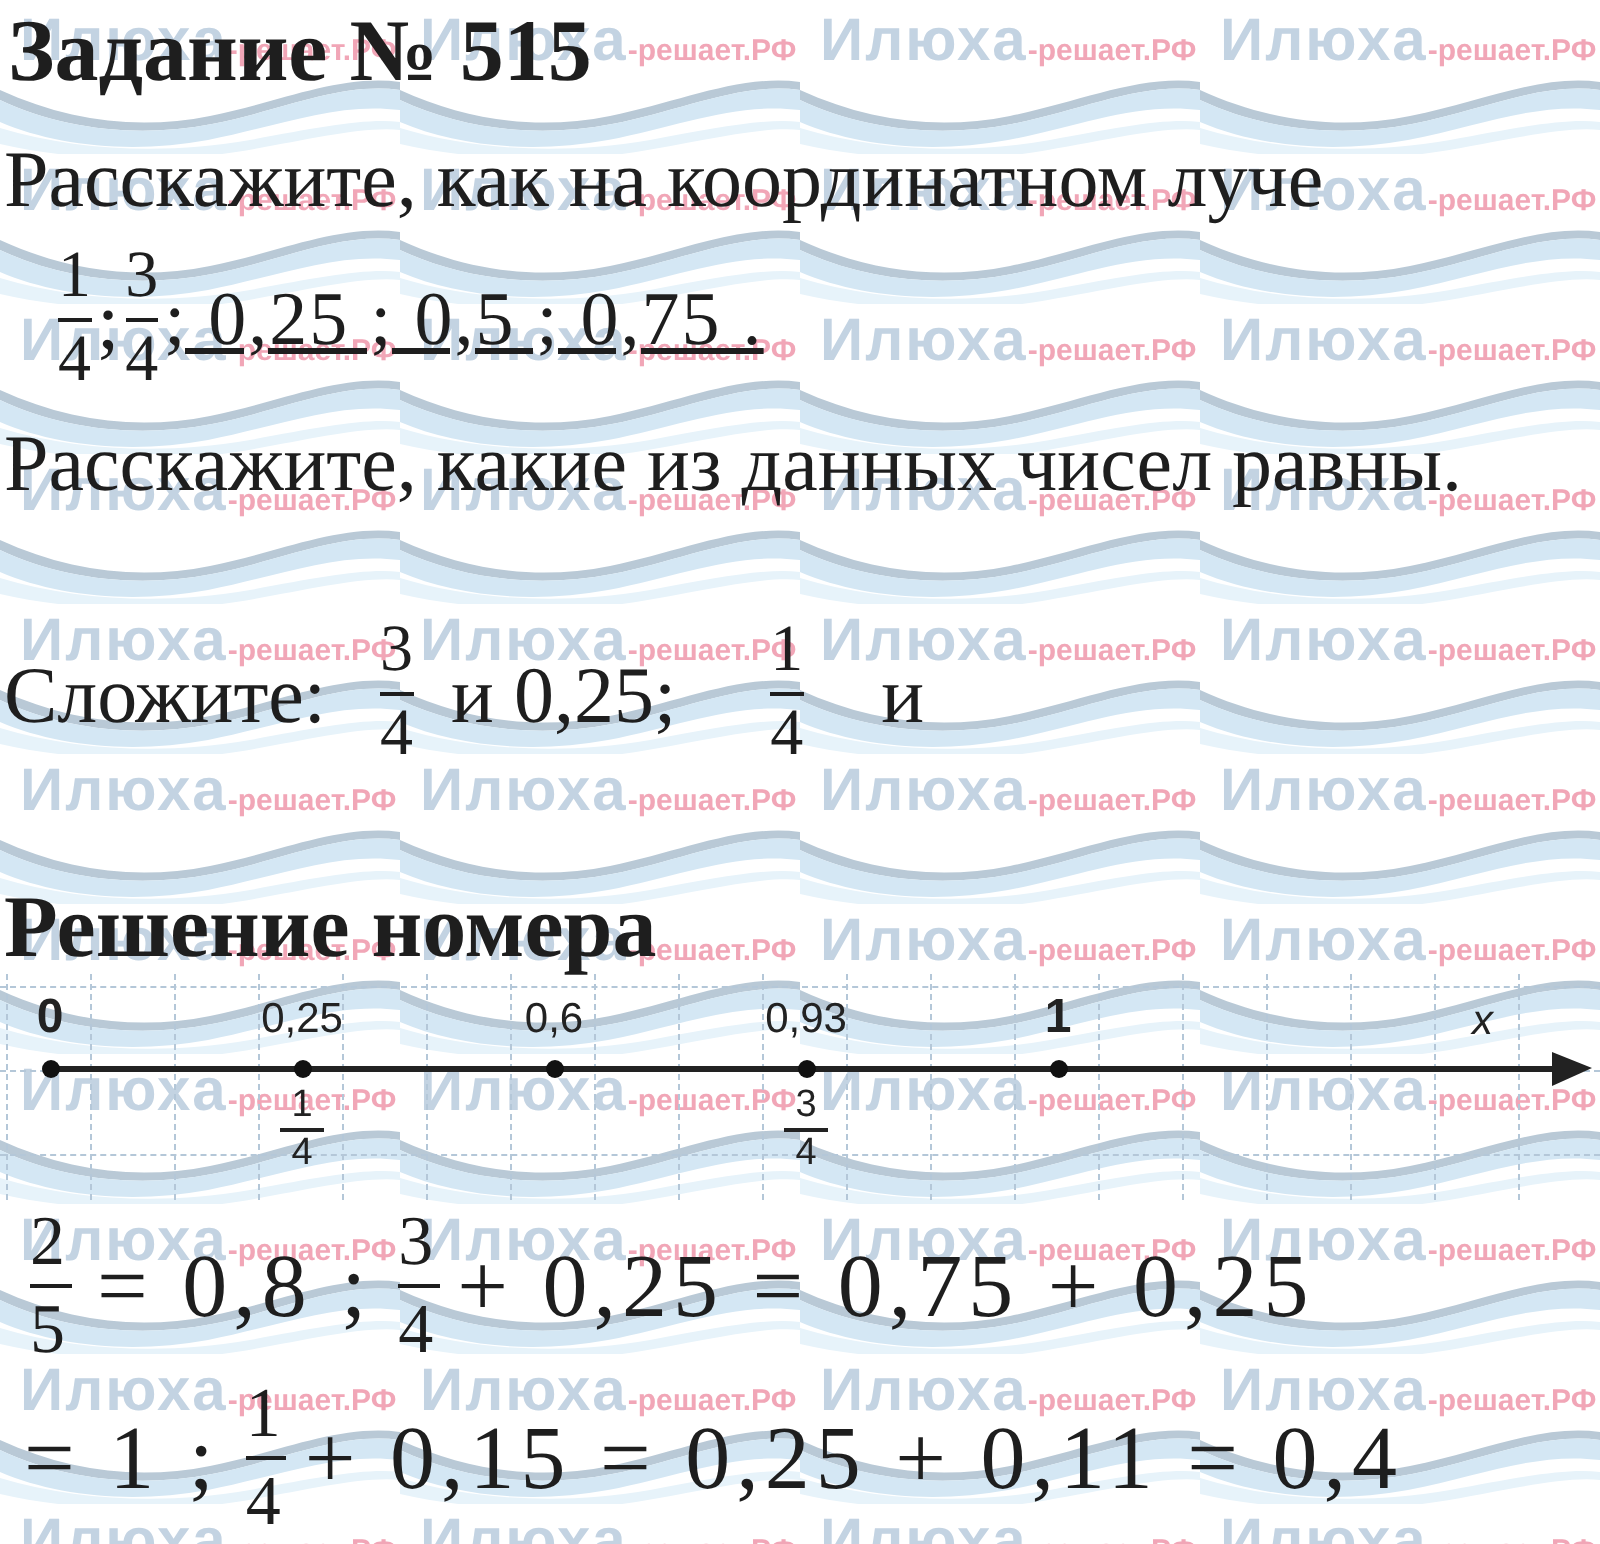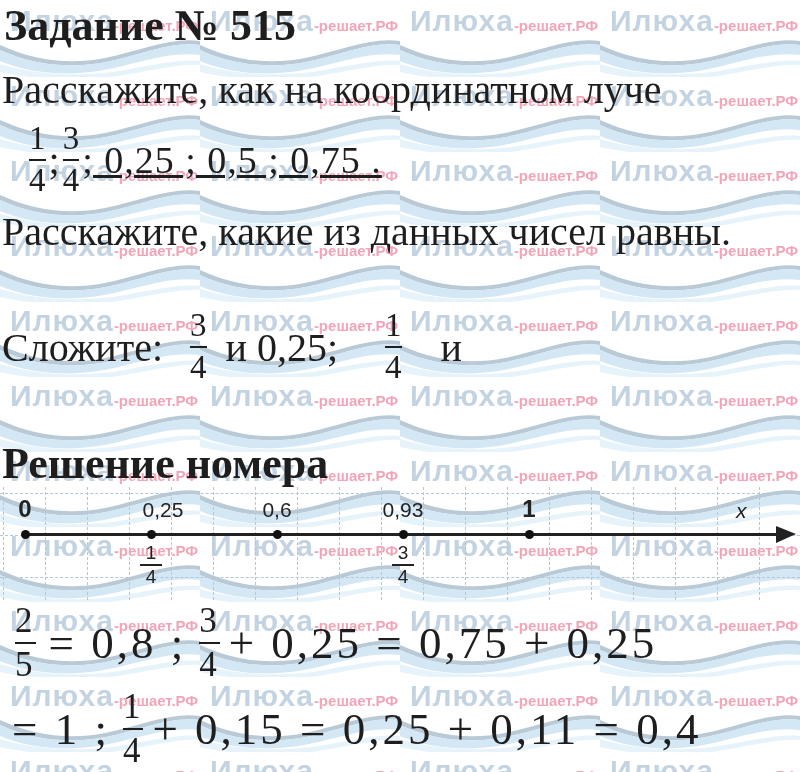--- a/index.html
+++ b/index.html
@@ -452,21 +452,21 @@
       <div class="gridv" style="left: 129px;"></div>
       <div class="gridv" style="left: 87px;"></div>
       <div class="gridv" style="left: 45px;"></div>
       <div class="gridv" style="left: 3px;"></div>
     <div class="axis"></div>
     <div class="arrowhead"></div>
     <div class="x-label">x</div>
   <div class="dot" style="left: 25px;"></div>
       <div class="nl-label bold" style="left: 25px;">0</div>
       <div class="dot" style="left: 151px;"></div>
-      <div class="nl-label" style="left: 151px; margin-left: 12px;">0,25</div>
+      <div class="nl-label" style="left: 151px;">0,25</div>
       <div class="nl-frac" style="left: 151px;">
         <div>1</div>
         <div class="bar"></div>
         <div>4</div>
       </div>
       <div class="dot" style="left: 277px;"></div>
       <div class="nl-label" style="left: 277px;">0,6</div>
       <div class="dot" style="left: 403px;"></div>
       <div class="nl-label" style="left: 403px;">0,93</div>
       <div class="nl-frac" style="left: 403px;">

